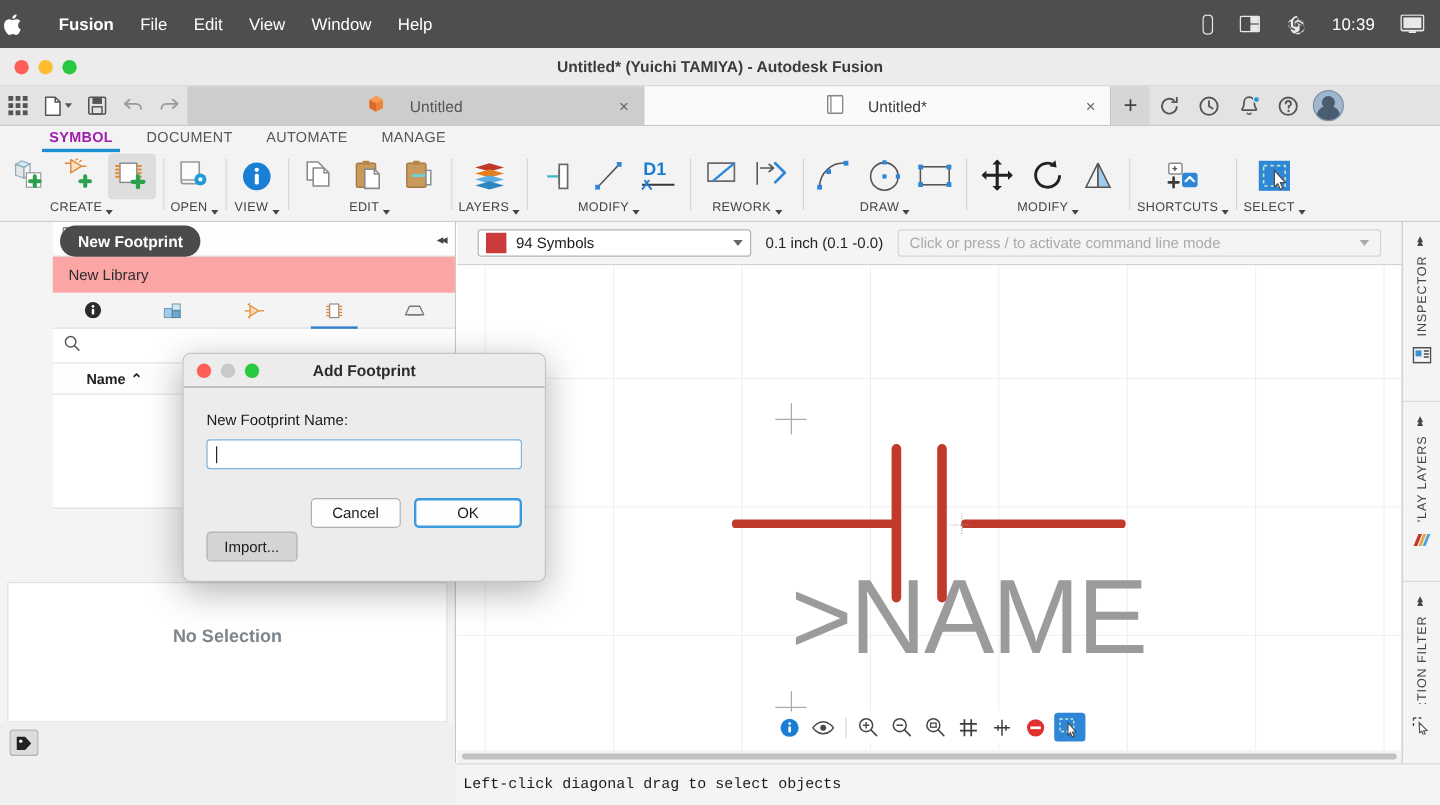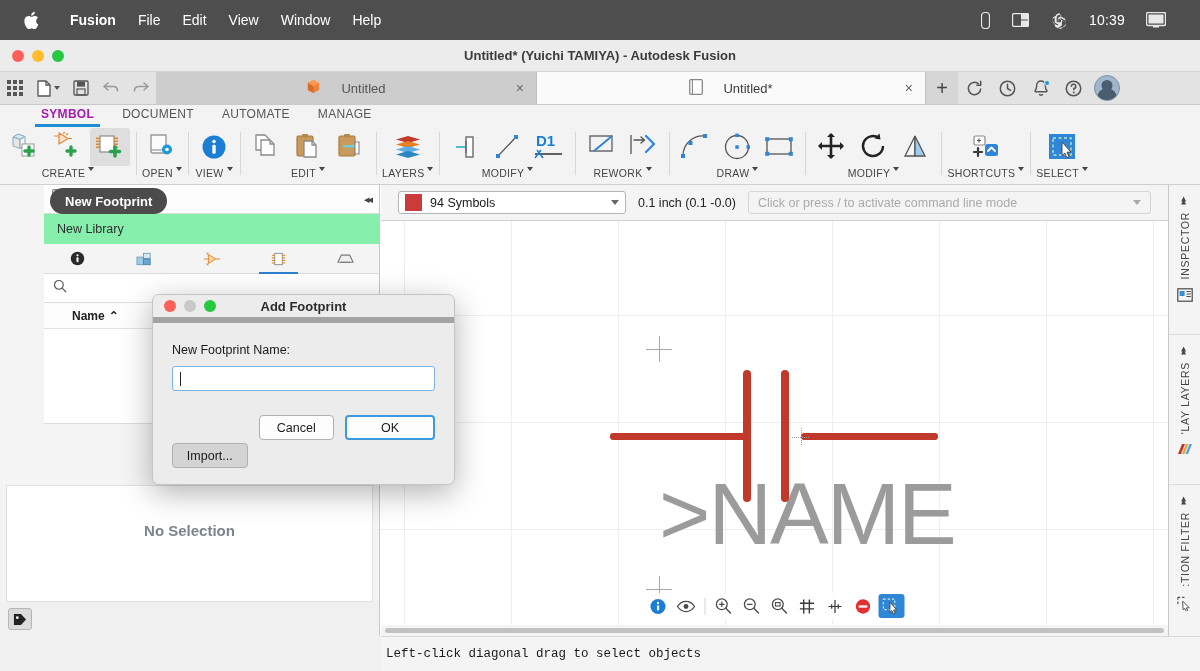--- a/index.html
+++ b/index.html
@@ -9,21 +9,21 @@
     overflow: hidden;
     background: #ffffff;
     -webkit-font-smoothing: antialiased;
   }
   #root { position: relative; width: 1200px; height: 671px; }
 
   
   .menubar {
     position: absolute; top: 0; left: 0; width: 1200px; height: 40px;
     background: #4e4e4e; display: flex; align-items: center;
-    padding: 0 23px; color: #fff;
+    padding: 0 2px; color: #fff;
   }
   .apple-logo { width: 16px; height: 19px; margin-right: 20px; position: relative; }
   .apple-logo svg { display: block; }
   .menubar .mi { font-size: 14px; padding: 0 11px; color: #fff; white-space: nowrap; }
   .menubar .mi.app { font-weight: bold; }
   .menubar .spacer { flex: 1; }
   .menubar .sysicon { padding: 0 11px; display: flex; align-items: center; justify-content: center; }
   .menubar .clock { font-size: 14px; padding: 0 10px; letter-spacing: .2px; }
 
   
@@ -80,35 +80,35 @@
   .ribbon {
     position: absolute; top: 127px; left: 0; width: 1200px; height: 58px;
     background: #f3f3f3; border-bottom: 1px solid #cfcfcf;
     display: flex; align-items: flex-start;
   }
   .rgroup { display: flex; flex-direction: column; align-items: center; height: 58px; position: relative; padding: 0 6px; }
   .rgroup + .rgroup::before { content: ''; position: absolute; left: 0; top: 5px; bottom: 10px; width: 1px; background: #d7d7d7; }
   .ricons { display: flex; align-items: center; justify-content: center; height: 40px; gap: 2px; }
   .ricon { width: 40px; height: 38px; display: flex; align-items: center; justify-content: center; border-radius: 3px; }
   .ricon.sel { background: #dedede; }
-  .rlabel { font-size: 10.5px; color: #444; letter-spacing: .3px; display: flex; align-items: flex-start; gap: 3px; white-space: nowrap; }
+  .rlabel { font-size: 10.5px; color: #444; letter-spacing: .3px; display: flex; align-items: flex-end; gap: 3px; white-space: nowrap; }
   .rlabel .dc { width: 0; height: 0; border-left: 3.5px solid transparent; border-right: 3.5px solid transparent; border-top: 4px solid #444; }
 
   
   .leftpanel {
     position: absolute; top: 185px; left: 0; width: 380px; height: 451px;
     background: #f4f4f4; border-right: 1px solid #c8c8c8; padding-left: 44px;
   }
   .lp-header {
     height: 29px; background: #fdfdfd; border-bottom: 1px solid #dcdcdc;
     display: flex; align-items: center; padding: 0 8px; gap: 7px;
   }
   .lp-header .ttl { font-size: 12.5px; color: #333; letter-spacing: .3px; }
   .lp-header .collapse { margin-left: auto; color: #444; font-size: 11px; letter-spacing: -2px; }
-  .libname { height: 30px; display: flex; align-items: center; padding: 0 13px; font-size: 12.5px; color: #2d2d2d; background: #86efac; }
+  .libname { height: 30px; display: flex; align-items: center; padding: 0 13px; font-size: 12.5px; color: #2d2d2d; background: #fca5a5; }
   .lp-tabs { height: 30px; display: flex; background: #f4f4f4; border-bottom: 1px solid #dcdcdc; }
   .lp-tab { flex: 1; display: flex; align-items: center; justify-content: center; position: relative; }
   .lp-tab.active::after { content: ''; position: absolute; bottom: -1px; left: 14px; right: 14px; height: 2.5px; background: #2e7fd0; }
   .searchrow { height: 29px; background: #fff; border-bottom: 1px solid #dcdcdc; display: flex; align-items: center; padding: 0 9px; gap: 7px; }
   .searchrow input { border: 0; outline: 0; font-size: 12px; flex: 1; background: transparent; color: #222; font-family: "Liberation Sans", sans-serif; }
   .listhead { height: 26px; background: #fdfdfd; border-bottom: 1px solid #e2e2e2; display: flex; align-items: center; padding: 0 28px; font-size: 12px; font-weight: bold; color: #222; gap: 4px; }
   .listbody { height: 95px; background: #fff; display: flex; align-items: flex-start; justify-content: center; padding-top: 22px; border-bottom: 1px solid #dcdcdc; }
   .listbody .empty { font-size: 13px; color: #8b8b8b; }
   .propbody { position: absolute; left: 6px; right: 6px; top: 300px; bottom: 34px; background: #fff; border: 1px solid #e0e0e0; display: flex; align-items: flex-start; justify-content: center; padding-top: 36px; }
   .propbody .nosel { font-size: 15px; color: #7c848c; font-weight: bold; }
@@ -200,21 +200,21 @@
     font-size: 13px; font-weight: bold; z-index: 40;
   }
 
   
   .dialog {
     position: absolute; left: 152px; top: 294px; width: 303px; height: 191px;
     background: #ececec; border-radius: 7px; z-index: 50;
     box-shadow: 0 8px 30px rgba(0,0,0,.30);
     border: 1px solid #c4c4c4; overflow: hidden;
   }
-  .dlg-title { height: 28px; background: #ececec; display: flex; align-items: center; position: relative; border-bottom: 6px solid #a3a3a3; }
+  .dlg-title { height: 28px; background: #ececec; display: flex; align-items: center; position: relative; border-bottom: 1px solid #a3a3a3; }
   .dlg-traffic { display: flex; gap: 8px; padding-left: 11px; }
   .dlg-title .t { position: absolute; left: 0; right: 0; text-align: center; font-size: 13px; font-weight: bold; color: #2c2c2c; }
   .dlg-body { padding: 20px 19px 0 19px; }
   .dlg-lbl { font-size: 12.5px; color: #1a1a1a; margin-bottom: 9px; }
   .dlg-input {
     height: 25px; background: #fff; border: 1.5px solid #7eb3e0; border-radius: 3px;
     display: flex; align-items: center; padding: 0 7px;
   }
   .caretbar { width: 1px; height: 14px; background: #222; }
   .dlg-btns { display: flex; gap: 11px; margin-top: 24px; }

